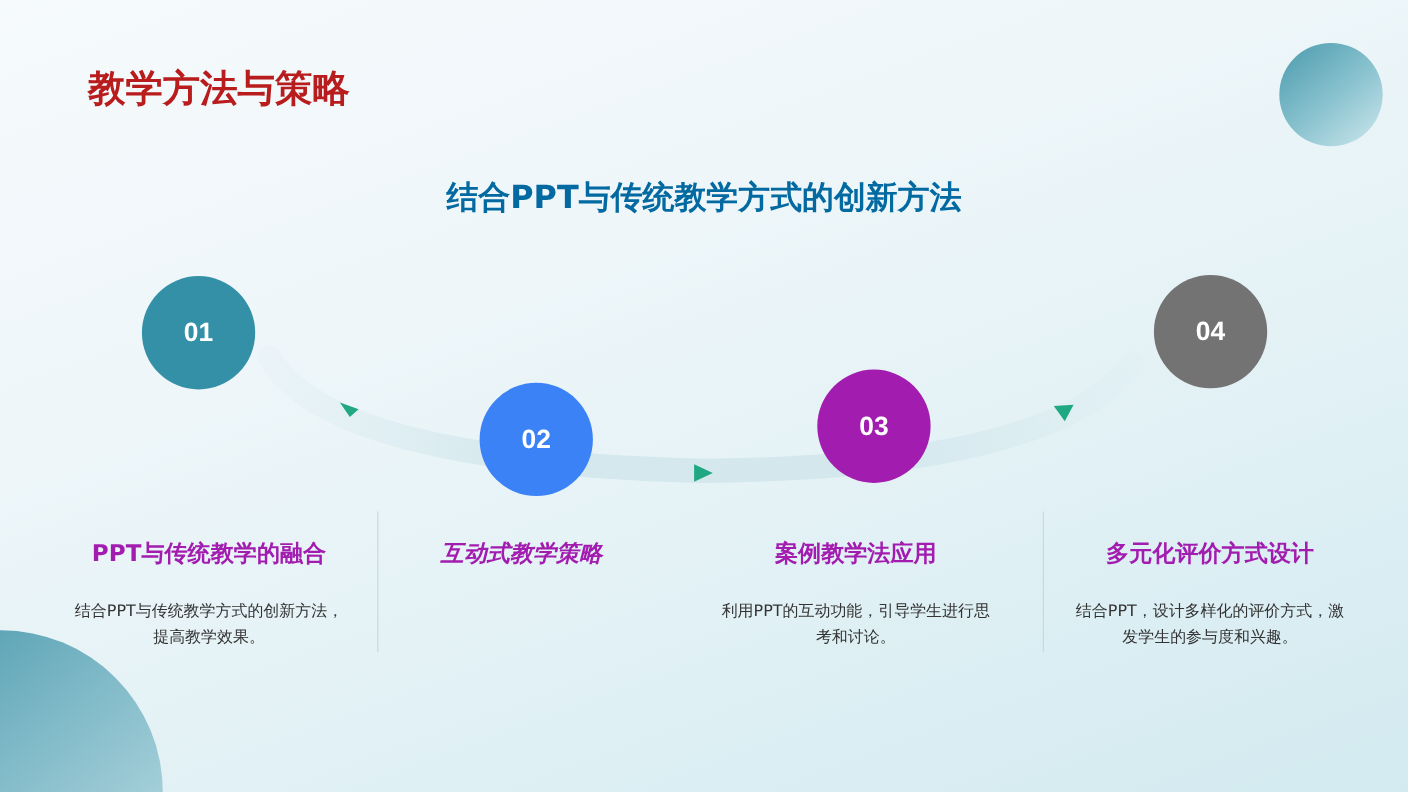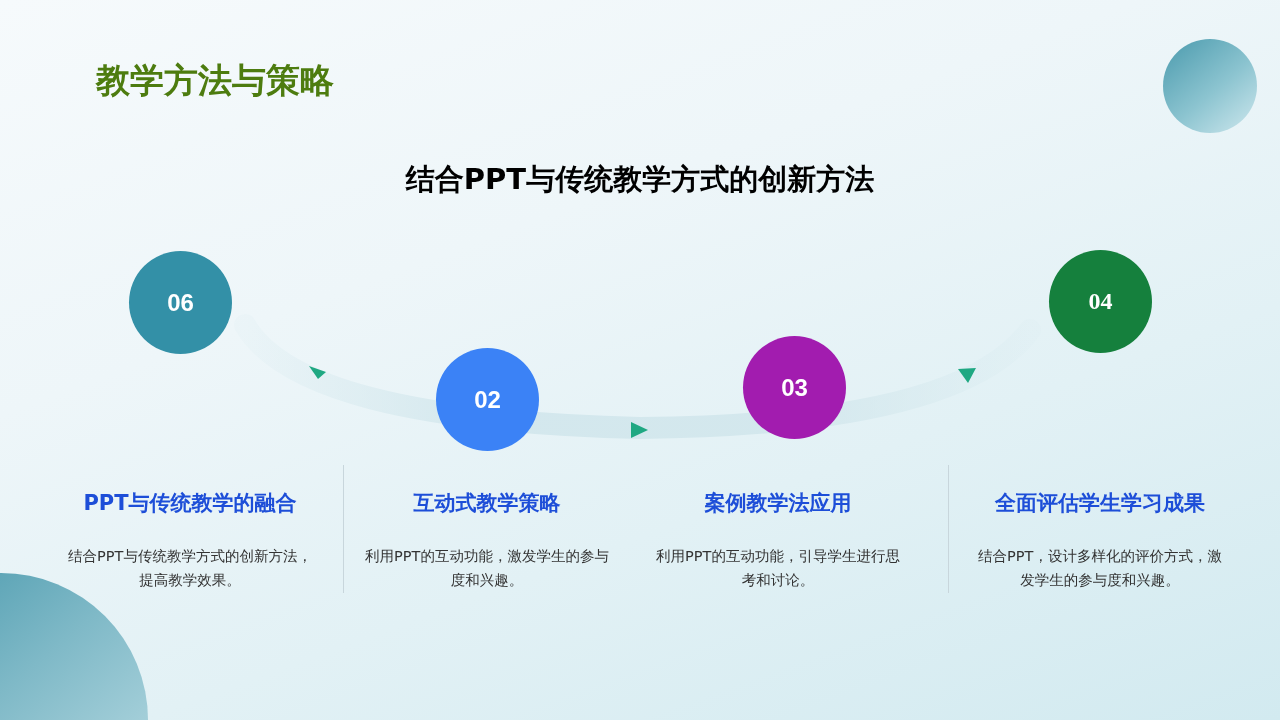--- a/index.html
+++ b/index.html
@@ -5,27 +5,27 @@
     * { margin: 0; padding: 0; box-sizing: border-box; }
     html, body { width: 1280px; height: 720px; overflow: hidden; }
     body {
       font-family: "DejaVu Sans", "Liberation Sans", sans-serif;
       position: relative;
       background: linear-gradient(160deg, #f6fafc 0%, #eef6f9 35%, #e2f1f5 65%, #d2eaf0 100%);
     }
     .slide { position: absolute; inset: 0; }
 
     .page-title {
-      position: absolute; left: 96px; top: 58px;
-      font-size: 34px; font-weight: bold; color: #4d7c0f;
+      position: absolute; left: 80px; top: 58px;
+      font-size: 34px; font-weight: bold; color: #b91c1c;
       letter-spacing: 0px;
     }
     .subtitle {
       position: absolute; left: 0; width: 1280px; top: 160px;
-      text-align: center; font-size: 29px; font-weight: bold; color: #000000;
+      text-align: center; font-size: 29px; font-weight: bold; color: #0369a1;
     }
 
     .deco-circle-tr {
       position: absolute; left: 1163px; top: 39px; width: 94px; height: 94px;
       border-radius: 50%;
       background: linear-gradient(140deg, #4a9aad 0%, #8cc4d0 55%, #cfe8ee 100%);
     }
     .deco-circle-bl {
       position: absolute; left: -146px; top: 573px; width: 294px; height: 294px;
       border-radius: 50%;
@@ -43,21 +43,21 @@
 
     .divider {
       position: absolute; top: 465px; width: 1px; height: 128px;
       background: #c8d6dc;
     }
 
     .card {
       position: absolute; top: 488px; width: 260px; text-align: center;
     }
     .card-title {
-      font-size: 21px; font-weight: bold; color: #1d4ed8; line-height: 30px;
+      font-size: 21px; font-weight: bold; color: #a21caf; line-height: 30px;
     }
     .card-desc {
       margin-top: 26px; font-size: 14.5px; color: #333333; line-height: 24px;
       padding: 0 8px;
     }
   </style>
 </head>
 <body>
 
 <div class="slide">
@@ -77,45 +77,44 @@
         <stop offset="1" stop-color="#d6e9ee" stop-opacity="0.15"></stop>
       </linearGradient>
     </defs>
     <path d="M 245 325 Q 300 420 640 428 Q 960 425 1030 330" fill="none" stroke="url(#bandGrad)" stroke-width="22" stroke-linecap="round"></path>
     <polygon points="309,366 318,379 326,372" fill="#1fa882"></polygon>
     <polygon points="631,422 631,438 648,430" fill="#1fa882"></polygon>
     <polygon points="958,369 976,368 968,383" fill="#1fa882"></polygon>
   </svg>
 
   <div class="step-circle" style="left:129px; top:251px; background:#3390a7;">
-    <span>06</span>
+    <span>01</span>
   </div>
   <div class="step-circle" style="left:436px; top:348px; background:#3b82f6;">
     <span>02</span>
   </div>
   <div class="step-circle" style="left:743px; top:336px; background:#a21caf;justify-content:center;">
     <span>03</span>
   </div>
-  <div class="step-circle" style="left:1049px; top:250px; background:#15803d;font-family:Liberation Serif, serif;">
+  <div class="step-circle" style="left:1049px; top:250px; background:#737373;">
     <span>04</span>
   </div>
 
   <div class="divider" style="left:343px;"></div>
   <div class="divider" style="left:948px;"></div>
 
   <div class="card" style="left:60px;">
     <div class="card-title">PPT与传统教学的融合</div>
     <div class="card-desc">结合PPT与传统教学方式的创新方法，提高教学效果。</div>
   </div>
-  <div class="card" style="left:357px;">
+  <div class="card" style="left:344px;font-style:italic;">
     <div class="card-title">互动式教学策略</div>
-    <div class="card-desc">利用PPT的互动功能，激发学生的参与度和兴趣。</div>
   </div>
   <div class="card" style="left:648px;">
     <div class="card-title">案例教学法应用</div>
     <div class="card-desc">利用PPT的互动功能，引导学生进行思考和讨论。</div>
   </div>
   <div class="card" style="left:970px;">
-    <div class="card-title">全面评估学生学习成果</div>
+    <div class="card-title">多元化评价方式设计</div>
     <div class="card-desc">结合PPT，设计多样化的评价方式，激发学生的参与度和兴趣。</div>
   </div>
 
 </div>
 
 </body></html>

